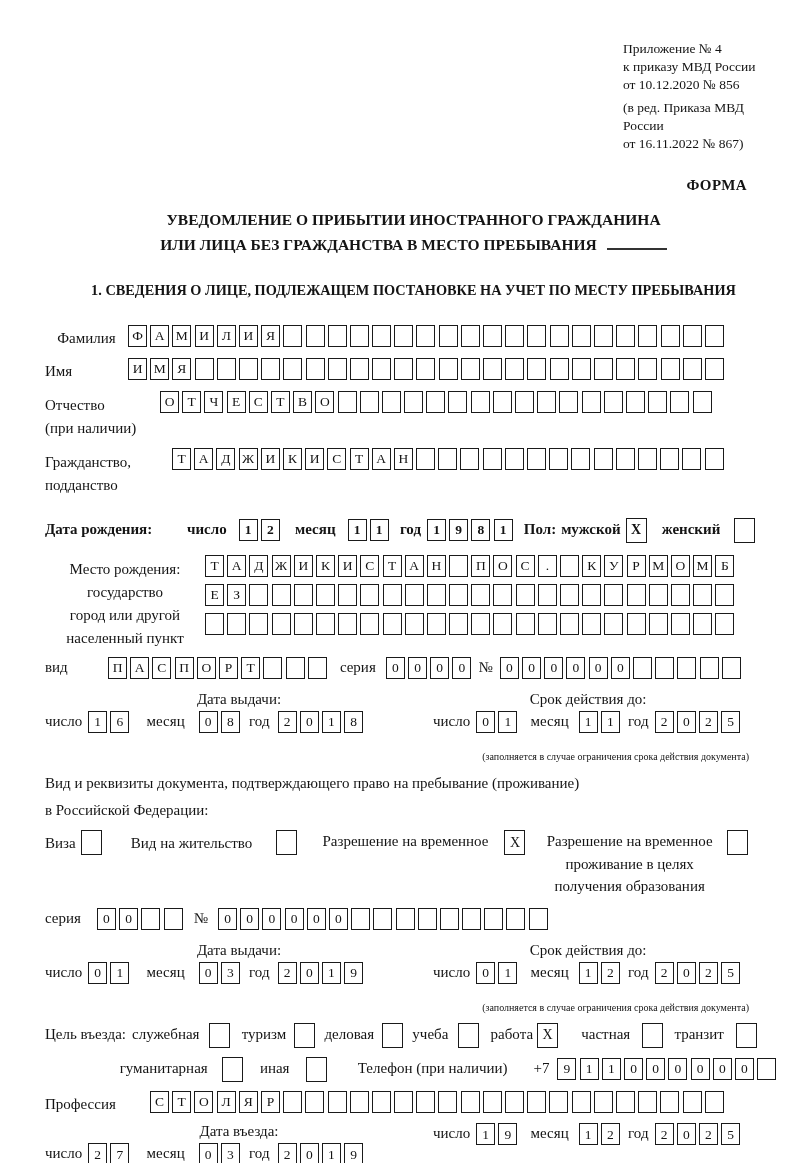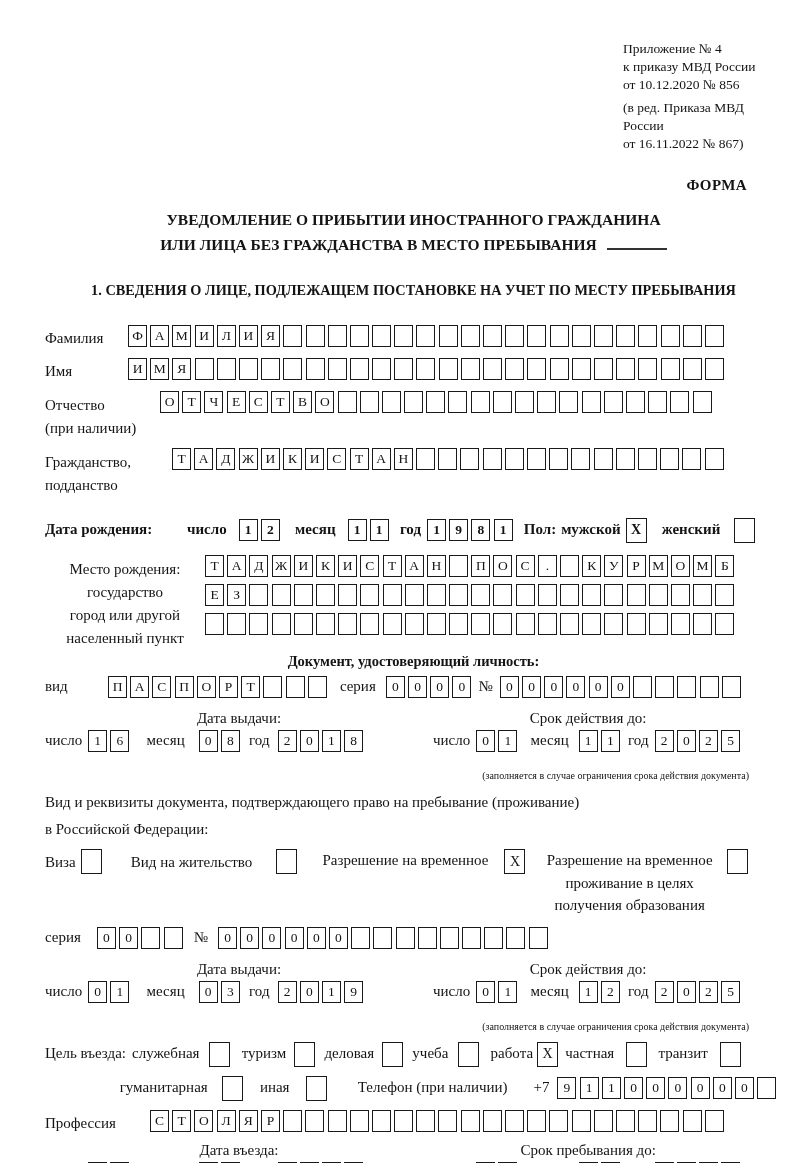--- a/index.html
+++ b/index.html
@@ -63,21 +63,21 @@
   <div class="title">
     <div>УВЕДОМЛЕНИЕ О ПРИБЫТИИ ИНОСТРАННОГО ГРАЖДАНИНА</div>
     <div>
       <span>ИЛИ ЛИЦА БЕЗ ГРАЖДАНСТВА В МЕСТО ПРЕБЫВАНИЯ</span><span class="blank-line"></span>
     </div>
   </div>
 
   <div class="sect">1. СВЕДЕНИЯ О ЛИЦЕ, ПОДЛЕЖАЩЕМ ПОСТАНОВКЕ НА УЧЕТ ПО МЕСТУ ПРЕБЫВАНИЯ</div>
 
   <div class="row" style="margin-top:26px;">
-    <div class="lbl" style="width:83px;">Фамилия</div>
+    <div class="lbl" style="width:83px;text-align:center;">Фамилия</div>
     <div class="boxes">
         <span class="box">Ф</span>
         <span class="box">А</span>
         <span class="box">М</span>
         <span class="box">И</span>
         <span class="box">Л</span>
         <span class="box">И</span>
         <span class="box">Я</span>
         <span class="box"></span>
         <span class="box"></span>
@@ -315,21 +315,20 @@
           <span class="box"></span>
           <span class="box"></span>
           <span class="box"></span>
           <span class="box"></span>
           <span class="box"></span>
           <span class="box"></span>
         </div>
     </div>
   </div>
 
-  <div style="text-align:center;font-weight:bold;font-size:14.5px;margin-top:2px;">Документ, удостоверяющий личность:</div>
 
   <div class="row dl" style="margin-top:6px;">
     <span class="lbl" style="width:63px;">вид</span>
     <span class="boxes">
         <span class="box">П</span>
         <span class="box">А</span>
         <span class="box">С</span>
         <span class="box">П</span>
         <span class="box">О</span>
         <span class="box">Р</span>
@@ -528,21 +527,21 @@
         <span class="box"></span>
       </span>
     <span class="lbl" style="margin-left:6px;">учеба</span>
     <span class="boxes cb" style="margin-left:10px;">
         <span class="box"></span>
       </span>
     <span class="lbl" style="margin-left:8px;">работа</span>
     <span class="boxes cb" style="margin-left:4px;">
         <span class="box">X</span>
       </span>
-    <span class="lbl" style="margin-left:4px;">частная</span>
+    <span class="lbl" style="margin-left:20px;">частная</span>
     <span class="boxes cb" style="margin-left:12px;">
         <span class="box"></span>
       </span>
     <span class="lbl" style="margin-left:8px;">транзит</span>
     <span class="boxes cb" style="margin-left:12px;">
         <span class="box"></span>
       </span>
   </div>
 
   <div class="row dl" style="margin-top:9px;justify-content:center;">
@@ -619,21 +618,20 @@
         <span class="lbl" style="margin-left:6px;">год</span>
         <span class="boxes" style="margin-left:8px;">
             <span class="box">2</span>
             <span class="box">0</span>
             <span class="box">1</span>
             <span class="box">9</span>
           </span>
       </div>
     </div>
     <div class="datecol-r">
-      <div class="datehead">Срок пребывания до:</div>
       <div class="dl">
         <span class="lbl">число</span>
         <span class="boxes" style="margin-left:6px;">
             <span class="box">1</span>
             <span class="box">9</span>
           </span>
         <span class="lbl" style="margin-left:10px;">месяц</span>
         <span class="boxes" style="margin-left:10px;">
             <span class="box">1</span>
             <span class="box">2</span>

